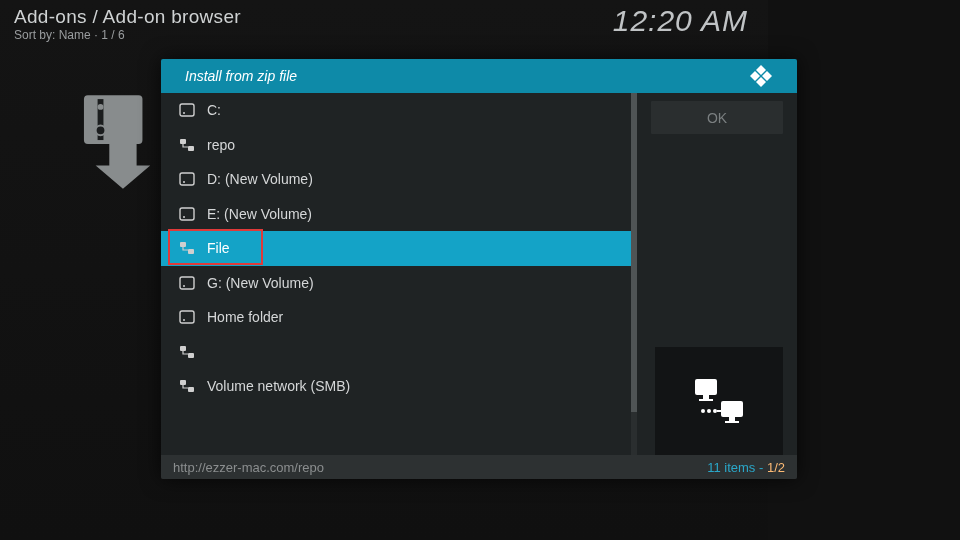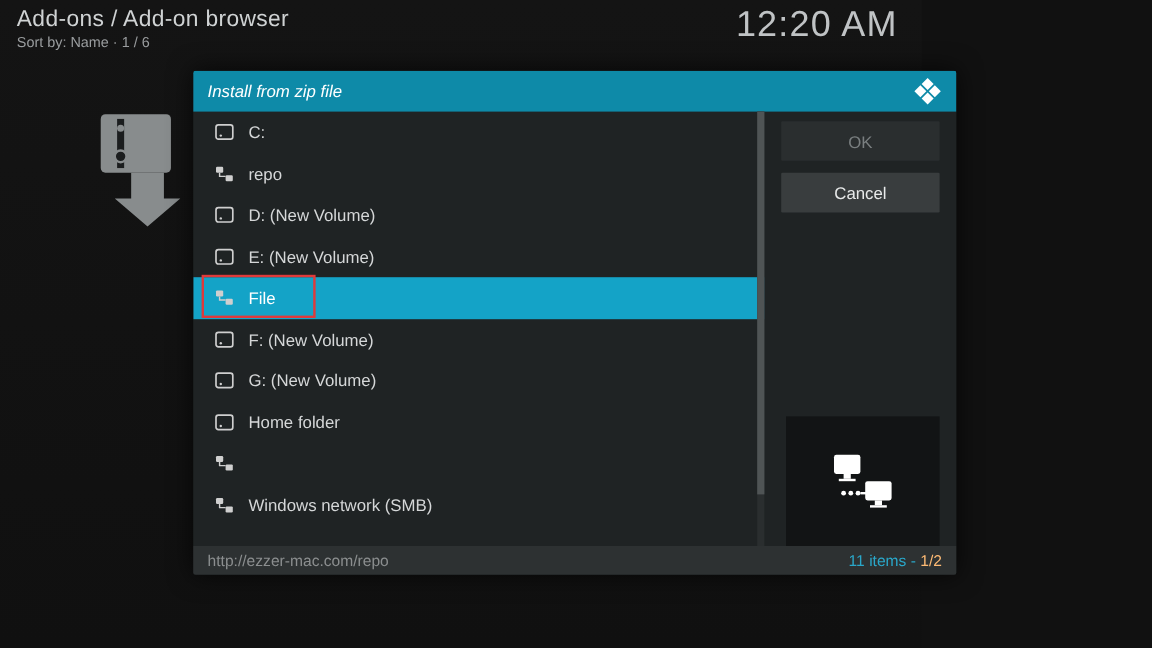--- a/index.html
+++ b/index.html
@@ -1,27 +1,27 @@
 <!DOCTYPE html>
 <html><head>
 <meta charset="utf-8">
 <style>
   * { box-sizing: border-box; margin: 0; padding: 0; font-family: Arial, sans-serif; }
   html, body { width: 960px; height: 540px; background: #111; color: #ddd; overflow: hidden; }
   .screen { position: relative; width: 768px; height: 540px; background: linear-gradient(#141414, #101010); }
   
   .hdr-title { position: absolute; top: 6px; left: 14px; color: #cfd2d3; font-size: 19px; font-weight: 400; letter-spacing: .3px; }
   .hdr-sub   { position: absolute; top: 28px; left: 14px; color: #9a9d9f; font-size: 12px; }
-  .clock     { position: absolute; top: 4px; right: 20px; color: #c0c3c5; font-size: 30px; font-weight: 300; letter-spacing: 1px; }
+  .clock     { position: absolute; top: 4px; right: 20px; color: #c0c3c5; font-size: 30px; font-weight: 300; letter-spacing: 1px; font-style: italic; }
   
   .zip-icon { position: absolute; top: 92px; left: 82px; width: 78px; height: 100px; }
   .zip-icon svg { width: 100%; height: 100%; }
   
   .dlg { position: absolute; top: 59px; left: 161px; width: 636px; height: 420px; background: #1f2324; box-shadow: 0 0 20px rgba(0,0,0,.7); border-radius: 2px; overflow: hidden; }
-  .dlg-title { height: 34px; background: #0e8aa8; display: flex; align-items: center; padding: 0 12px; color: #fff; font-size: 14px; font-weight: 500; font-style: italic; }
+  .dlg-title { height: 34px; background: #0e8aa8; display: flex; align-items: center; padding: 0 24px; color: #fff; font-size: 14px; font-weight: 500; font-style: italic; }
   .dlg-title .logo { margin-left: auto; }
   .dlg-title .logo svg { width: 24px; height: 24px; display: block; }
   .dlg-body { display: flex; height: calc(100% - 34px - 24px); }
   .list-wrap { width: 476px; height: 100%; position: relative; }
   .list { height: 100%; overflow: hidden; }
   .list-item { display: flex; align-items: center; height: 34.5px; padding-left: 18px; color: #d5d7d8; font-size: 14px; gap: 12px; }
   .list-item.selected { background: #14a3c7; color: #fff; }
   .list-item .ic { width: 16px; height: 16px; display: flex; align-items: center; justify-content: center; }
   .list-item .ic svg { width: 16px; height: 16px; display: block; }
   .highlight-box { position: absolute; border: 2px solid #e03a3a; pointer-events: none; left: 7px; top: 136px; width: 95px; height: 36px; }
@@ -120,29 +120,20 @@
               </span>
               <span>File</span>
             </div>
             <div class="list-item">
               <span class="ic">
                 <svg viewBox="0 0 16 16">
                   <rect x="1" y="2" width="14" height="12" rx="2" fill="none" stroke="#cfcfcf" stroke-width="1.4"></rect>
                   <circle cx="5" cy="11" r="1" fill="#cfcfcf"></circle>
                 </svg>
               </span>
-              <span>F: (New Volume)</span>
-            </div>
-            <div class="list-item">
-              <span class="ic">
-                <svg viewBox="0 0 16 16">
-                  <rect x="1" y="2" width="14" height="12" rx="2" fill="none" stroke="#cfcfcf" stroke-width="1.4"></rect>
-                  <circle cx="5" cy="11" r="1" fill="#cfcfcf"></circle>
-                </svg>
-              </span>
               <span>G: (New Volume)</span>
             </div>
             <div class="list-item">
               <span class="ic">
                 <svg viewBox="0 0 16 16">
                   <rect x="1" y="2" width="14" height="12" rx="2" fill="none" stroke="#cfcfcf" stroke-width="1.4"></rect>
                   <circle cx="5" cy="11" r="1" fill="#cfcfcf"></circle>
                 </svg>
               </span>
               <span>Home folder</span>
@@ -157,30 +148,29 @@
               </span>
             </div>
             <div class="list-item">
               <span class="ic">
                 <svg viewBox="0 0 16 16">
                   <rect x="1" y="2" width="6" height="5" rx="1" fill="#cfcfcf"></rect>
                   <rect x="9" y="9" width="6" height="5" rx="1" fill="#cfcfcf"></rect>
                   <path d="M4 7 v3 h5" fill="none" stroke="#cfcfcf" stroke-width="1.2"></path>
                 </svg>
               </span>
-              <span>Windows network (SMB)</span>
+              <span>Volume network (SMB)</span>
             </div>
           </div>
         <div class="scroll-track"></div>
         <div class="scroll-thumb"></div>
         <div class="highlight-box"></div>
       </div>
       <div class="side">
         <div class="btn btn-ok">OK</div>
-        <div class="btn btn-cancel">Cancel</div>
         <div class="preview">
           <svg viewBox="0 0 64 64">
             <rect x="8" y="10" width="22" height="16" rx="2" fill="#fff"></rect>
             <rect x="16" y="26" width="6" height="4" fill="#fff"></rect>
             <rect x="12" y="30" width="14" height="2" fill="#fff"></rect>
             <rect x="34" y="32" width="22" height="16" rx="2" fill="#fff"></rect>
             <rect x="42" y="48" width="6" height="4" fill="#fff"></rect>
             <rect x="38" y="52" width="14" height="2" fill="#fff"></rect>
             <circle cx="16" cy="42" r="2" fill="#fff"></circle>
             <circle cx="22" cy="42" r="2" fill="#fff"></circle>

